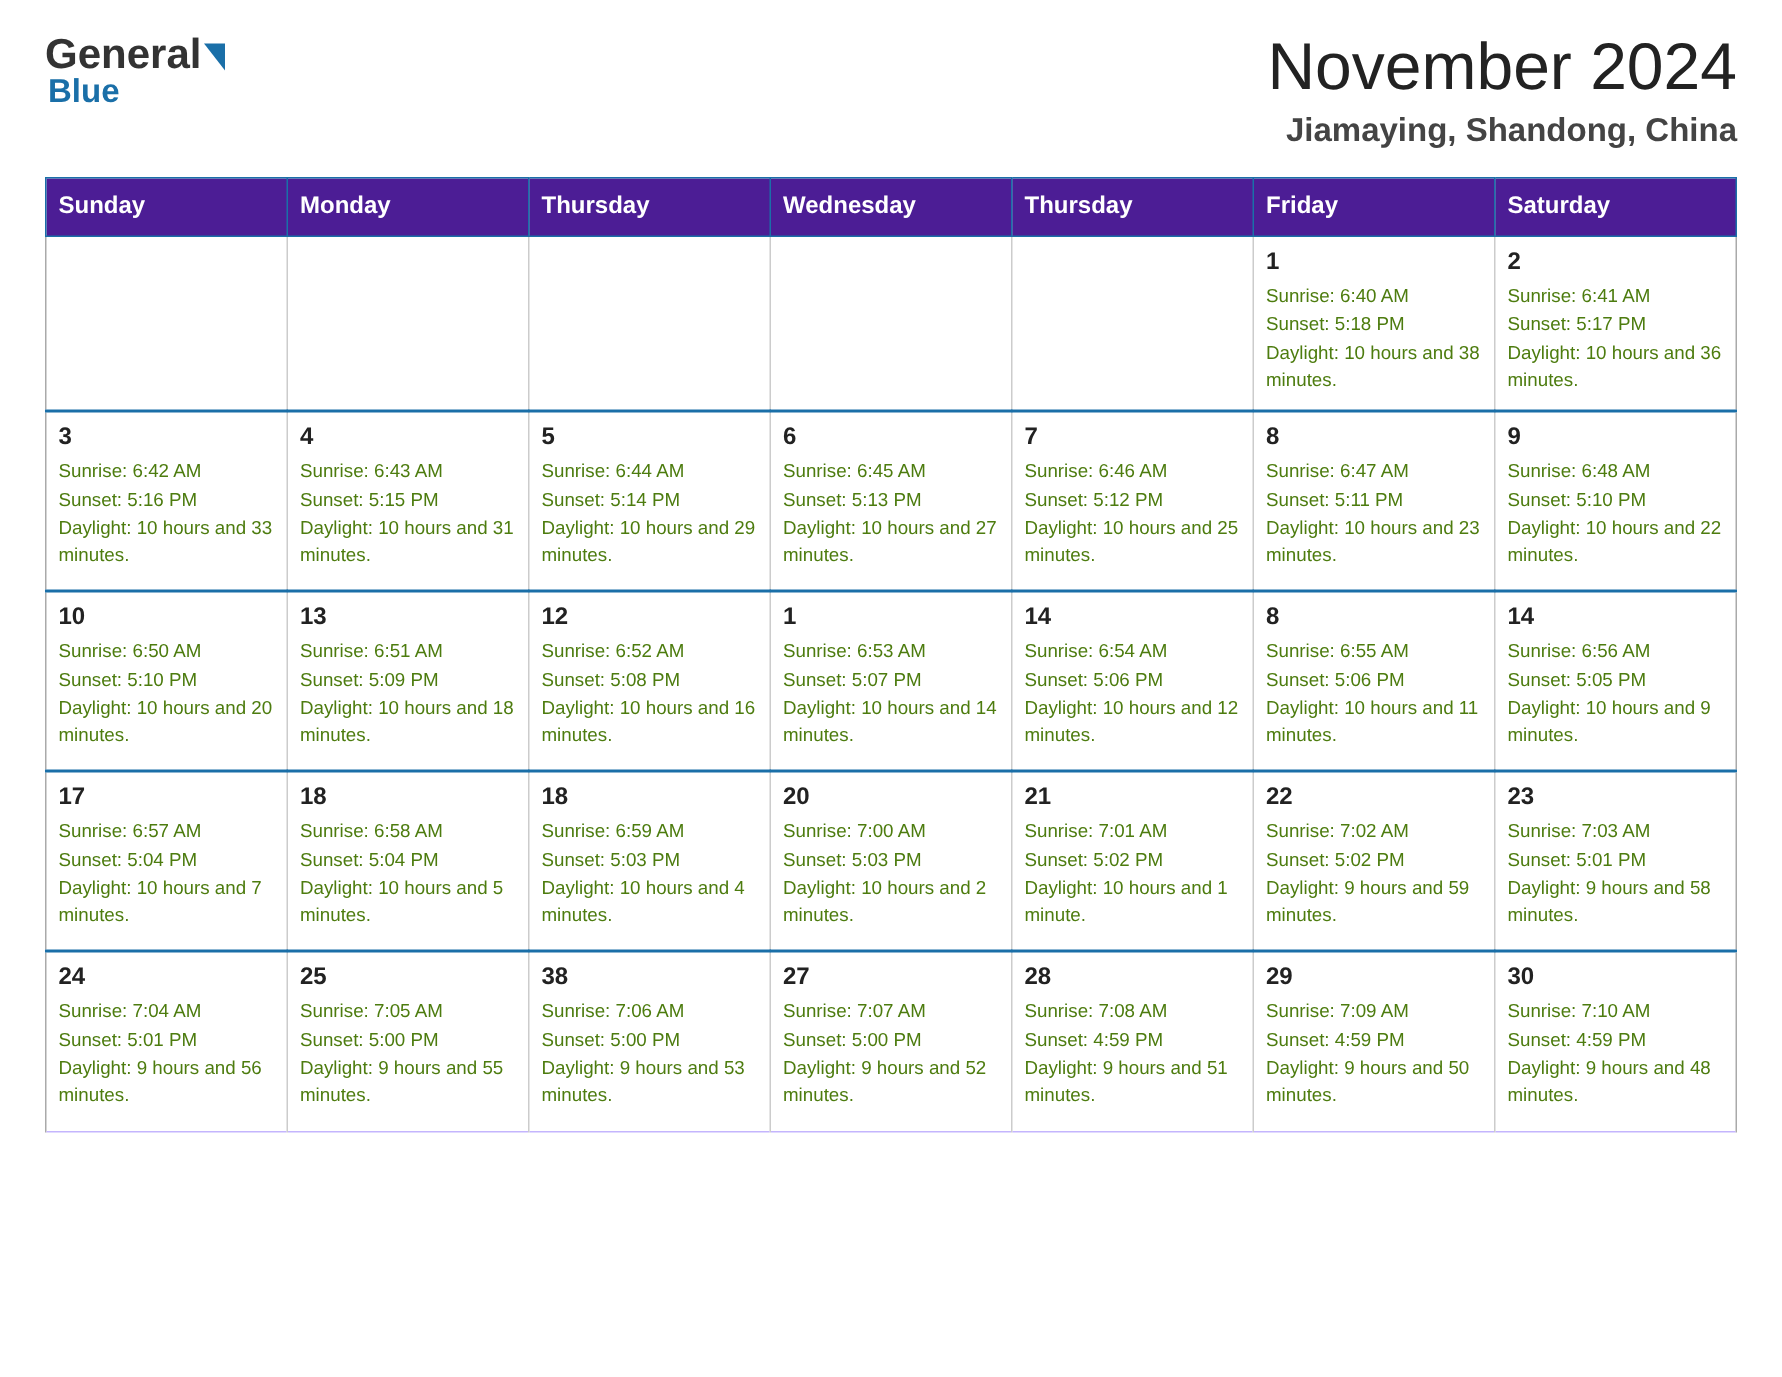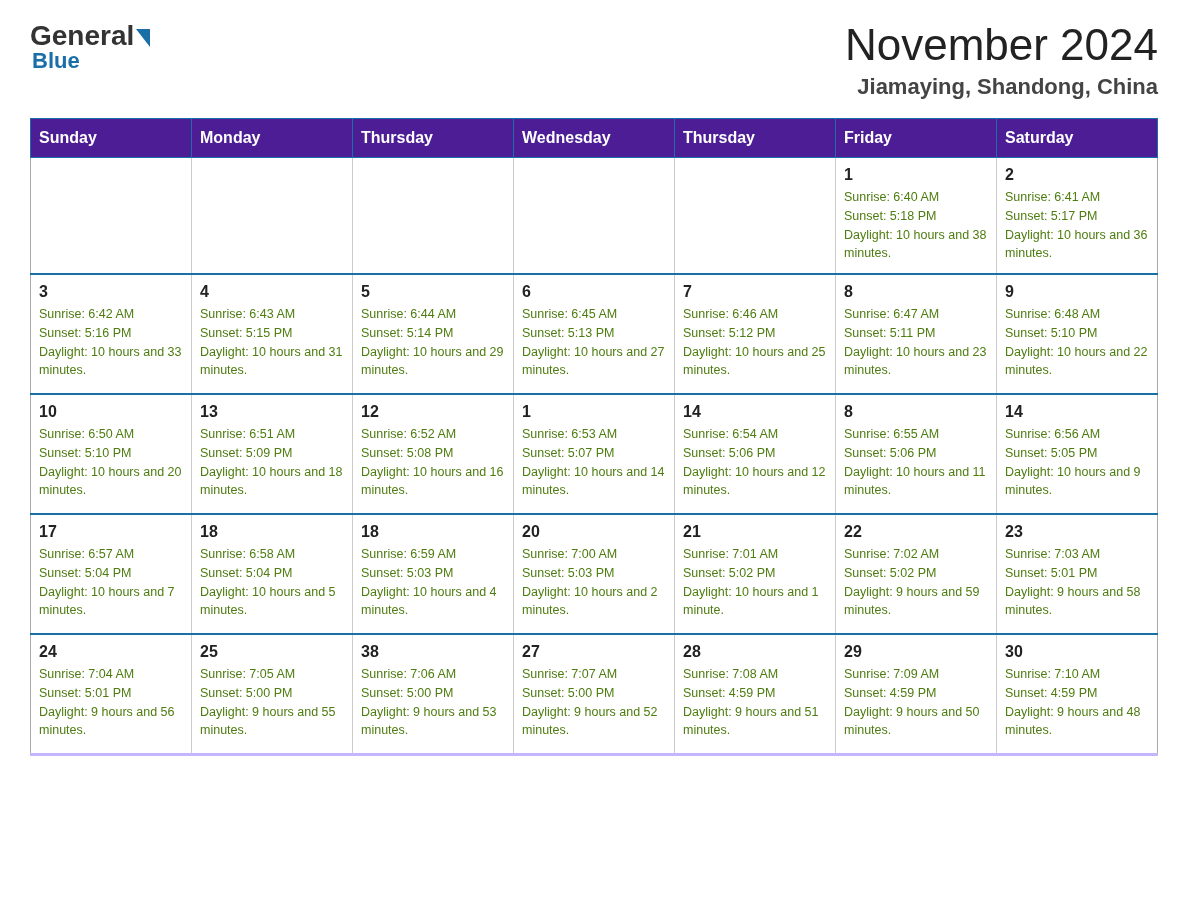--- a/index.html
+++ b/index.html
@@ -100,21 +100,21 @@
       color: #222;
       margin-bottom: 4px;
       display: block;
     }
     .day-info {
       font-size: 12.5px;
       color: #4d7c0f;
       line-height: 1.5;
     }
     tbody tr:last-child {
-      border-bottom: 3px solid #c4b5fd;
+      border-bottom: 1px solid #c4b5fd;
     }
     tbody tr:first-child td {
       height: 100px;
     }
   </style>
 </head>
 <body>
 
 <div class="header">
   <div class="logo">

